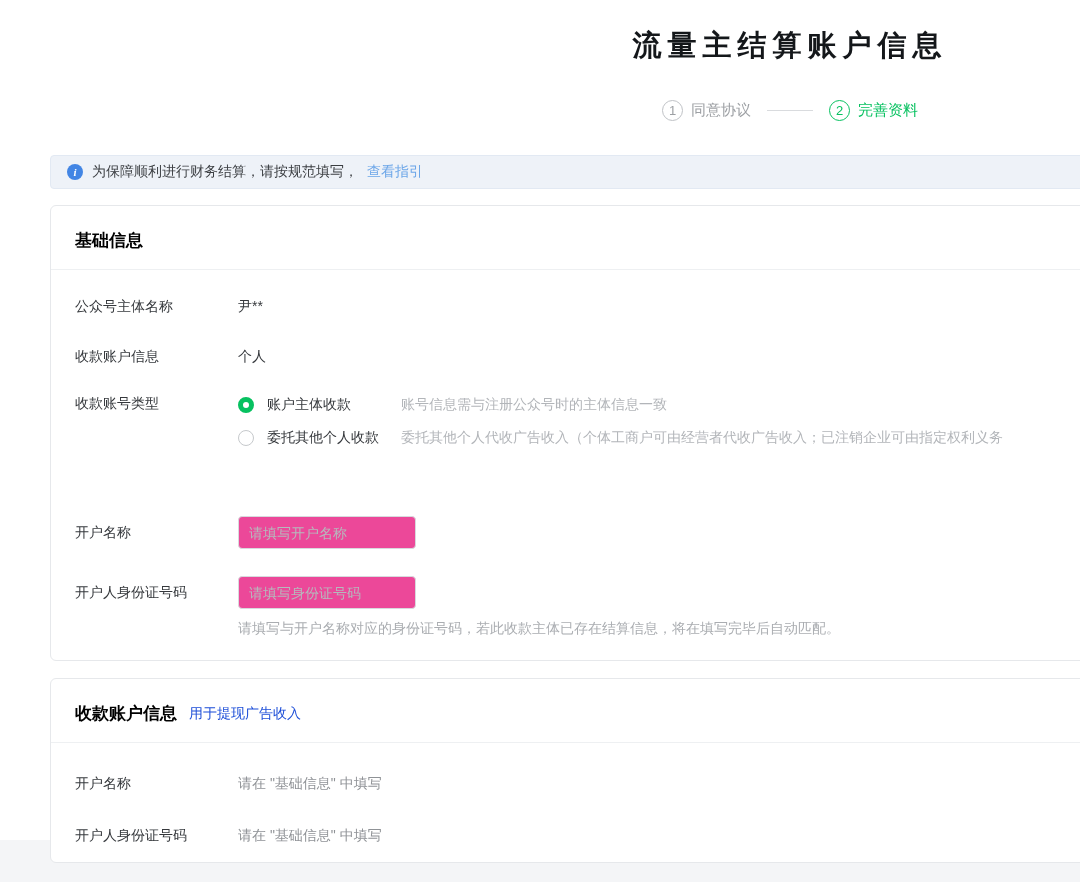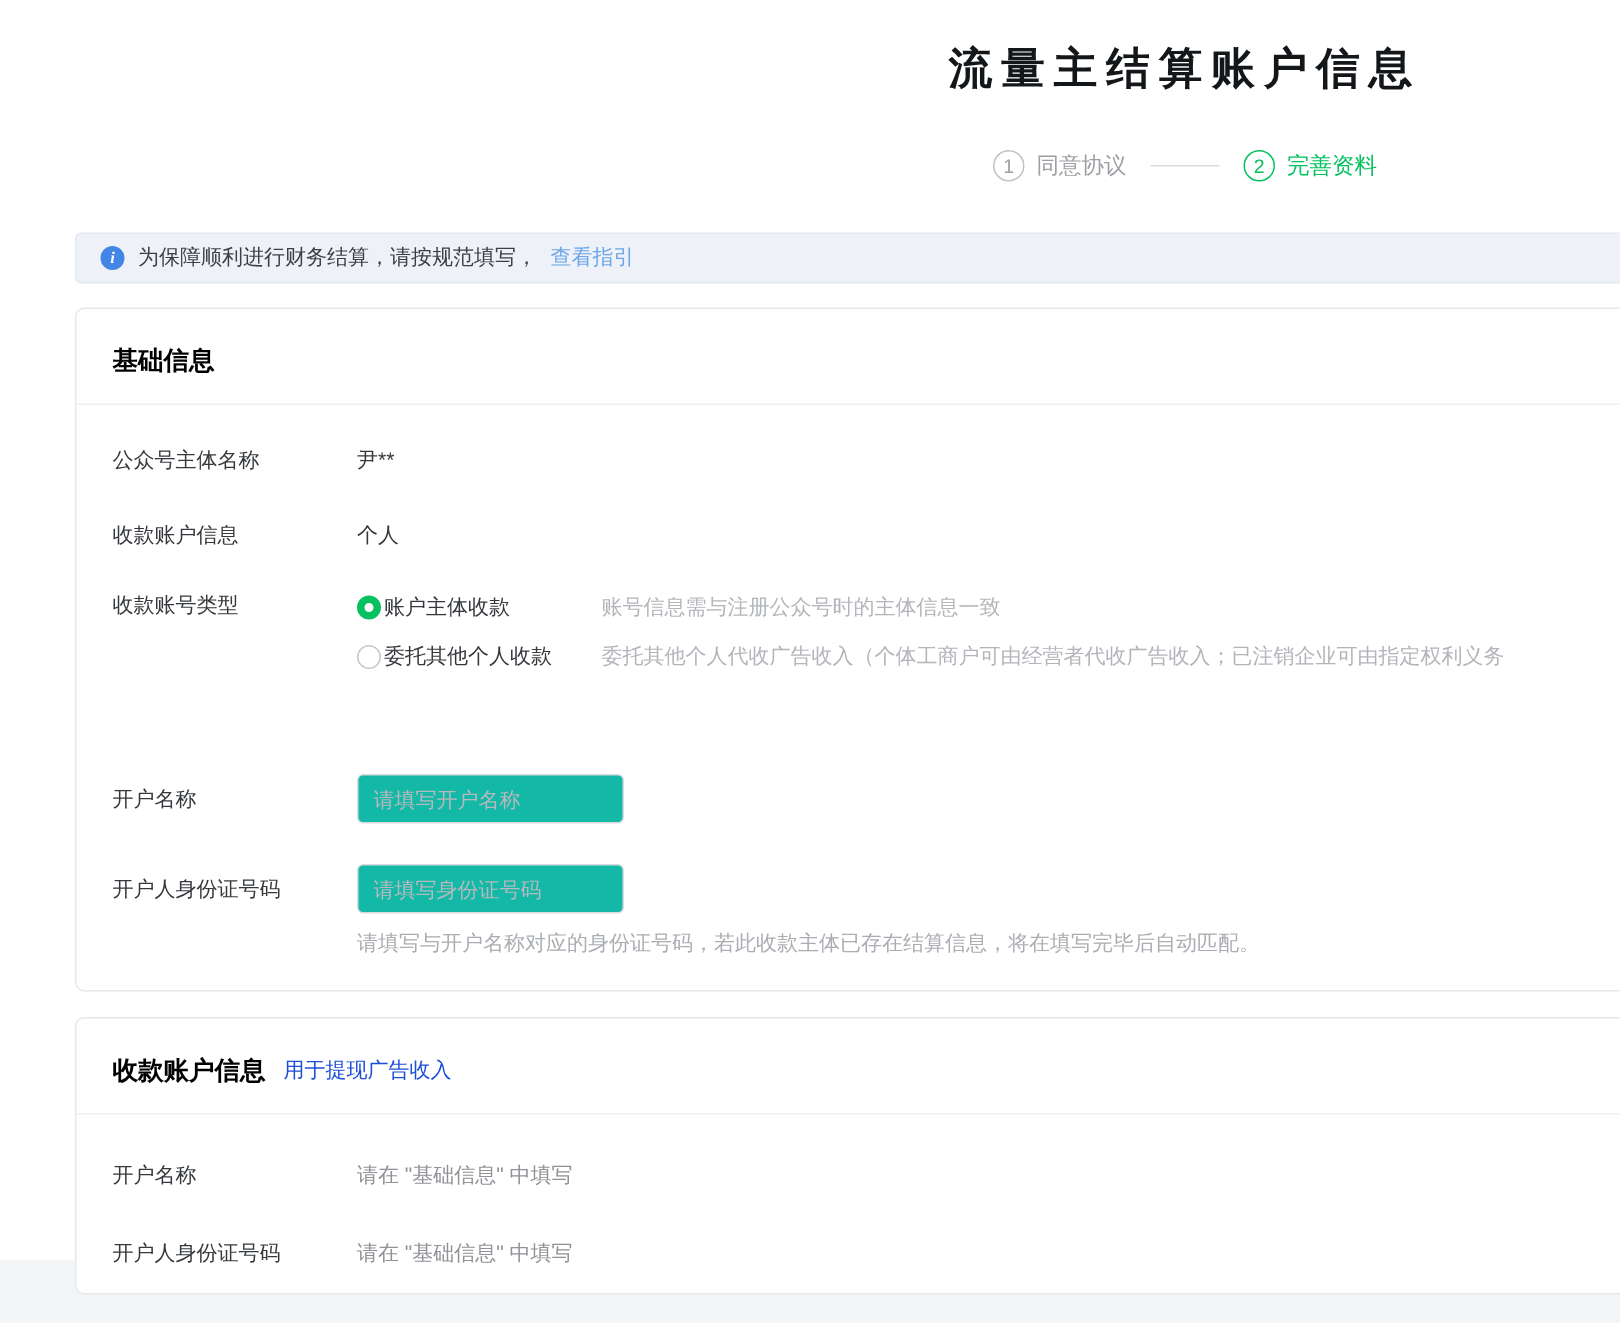--- a/index.html
+++ b/index.html
@@ -60,36 +60,36 @@
   }
   .card-title { font-size: 17px; font-weight: 700; color: #000000; }
   .card-subtitle { font-size: 14px; color: #1d4ed8; }
 
   .frow { position: absolute; left: 24px; right: 24px; display: flex; align-items: flex-start; font-size: 14px; }
   .flabel { width: 163px; flex: 0 0 163px; color: #35383c; }
   .fvalue { color: #35383c; white-space: nowrap; }
   .fvalue.muted { color: #8f9296; }
 
   .opt { display: flex; align-items: center; margin-bottom: 13px; height: 20px; }
-  .opt-main { width: 163px; flex: 0 0 163px; display: flex; align-items: center; gap: 2px; cursor: pointer; }
+  .opt-main { width: 163px; flex: 0 0 163px; display: flex; align-items: center; gap: 13px; cursor: pointer; }
   .radio {
     width: 16px; height: 16px; flex: 0 0 16px; border-radius: 50%;
     background: #ffffff; border: 1px solid #c6c9cc;
   }
   .radio.checked { border: 5px solid #07c160; }
   .opt-label { color: #35383c; white-space: nowrap; }
   .opt-desc { color: #b2b5b9; white-space: nowrap; }
 
   .row-input { align-items: center; }
   .text-input {
     width: 178px; height: 33px;
     border: 1px solid #d8dadd; border-radius: 4px;
     padding: 0 10px; font-size: 14px; color: #35383c;
     font-family: "Liberation Sans", "DejaVu Sans", sans-serif;
-    outline: none; background: #14b8a6;
+    outline: none; background: #ec4899;
   }
   .text-input::placeholder { color: #b6b9bd; }
   .helper {
     position: absolute; top: 414px; left: 187px;
     font-size: 14px; color: #aaadb1; white-space: nowrap;
   }
   .bottom-strip {
     position: absolute; top: 840px; left: 0; width: 1080px; height: 42px;
     background: #f4f5f7; z-index: 0;
   }

